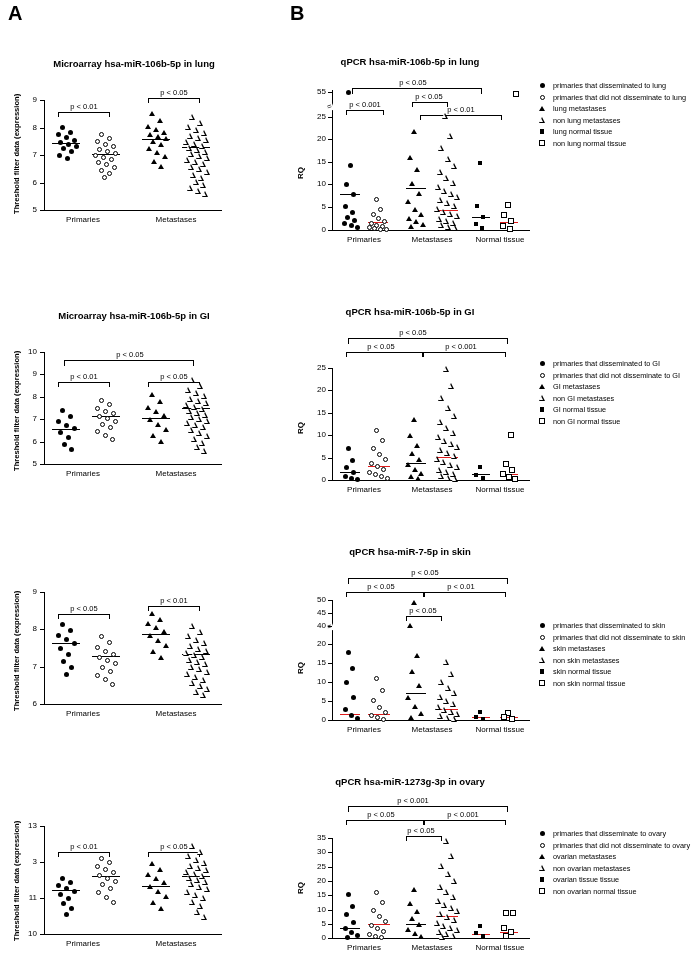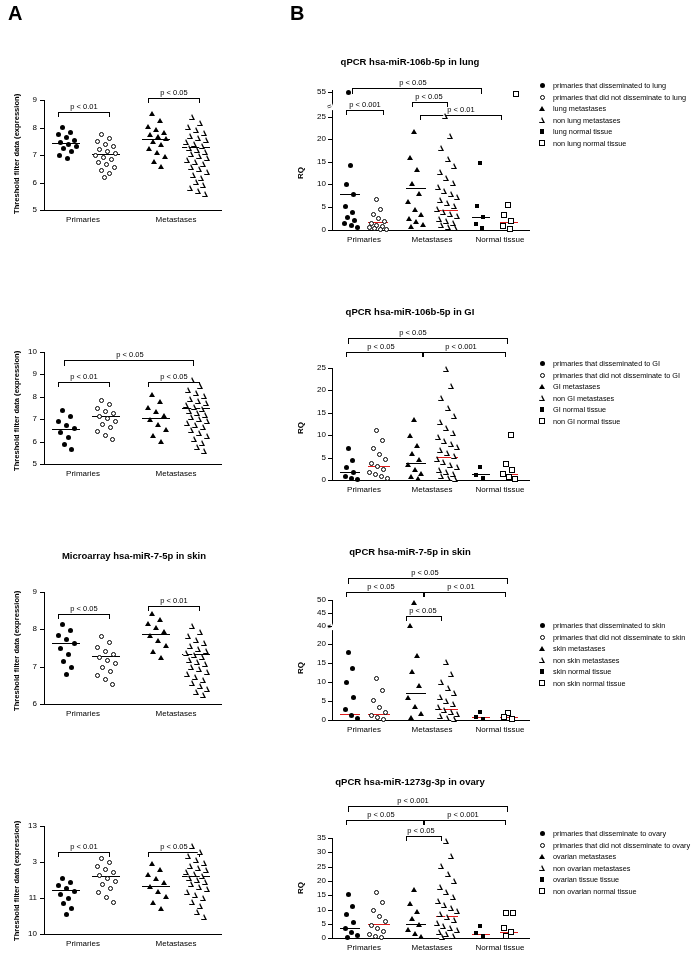--- a/index.html
+++ b/index.html
@@ -168,20 +168,21 @@
     font-size: 8px;
   }
 </style>
 </head>
 <body>
 
 <div class="panel-letter" style="left:8px; top:2px;">A</div>
 <div class="panel-letter" style="left:290px; top:2px;">B</div>
 
 <div class="chart-block" id="chart-a1" style="left:0px; top:58px; width:280px; height:190px;">
+  <div class="chart-title" style="left:0; top:0; width:268px;">Microarray hsa-miR-106b-5p in lung</div>
   <div class="plot-wrap" style="position:absolute; left:0; top:16px; width:268px; height:170px;">
     <div class="ylabel" style="left:12px; top:140px; font-size:7.6px;">Threshold filter data (expression)</div>
     <div class="axis-line" style="left:44px; top:26px; width:1px; height:110px;"></div>
     <div class="axis-line" style="left:44px; top:136px; width:178px; height:1px;"></div>
 
     <div class="tick" style="left:40px; top:26px;"></div>
     <div class="tick" style="left:40px; top:53.5px;"></div>
     <div class="tick" style="left:40px; top:81px;"></div>
     <div class="tick" style="left:40px; top:108.5px;"></div>
     <div class="tick" style="left:40px; top:136px;"></div>
@@ -431,20 +432,21 @@
     <div class="legend-row"><span class="mk pt fc"></span><span>primaries that disseminated to lung</span></div>
     <div class="legend-row"><span class="mk pt oc"></span><span>primaries that did not disseminate to lung</span></div>
     <div class="legend-row"><span class="mk pt ft"></span><span>lung metastases</span></div>
     <div class="legend-row"><span class="mk pt ot"></span><span>non lung metastases</span></div>
     <div class="legend-row"><span class="mk pt fs"></span><span>lung normal tissue</span></div>
     <div class="legend-row"><span class="mk pt os"></span><span>non lung normal tissue</span></div>
   </div>
 </div>
 
 <div class="chart-block" id="chart-a2" style="left:0px; top:310px; width:280px; height:190px;">
+  <div class="chart-title" style="left:0; top:0; width:268px;">Microarray hsa-miR-106b-5p in GI</div>
   <div class="plot-wrap" style="position:absolute; left:0; top:16px; width:268px; height:170px;">
     <div class="ylabel" style="left:12px; top:145px; font-size:7.6px;">Threshold filter data (expression)</div>
     <div class="axis-line" style="left:44px; top:26px; width:1px; height:112px;"></div>
     <div class="axis-line" style="left:44px; top:138px; width:178px; height:1px;"></div>
 
     <div class="tick" style="left:40px; top:26px;"></div>
     <div class="tick" style="left:40px; top:48.4px;"></div>
     <div class="tick" style="left:40px; top:70.8px;"></div>
     <div class="tick" style="left:40px; top:93.2px;"></div>
     <div class="tick" style="left:40px; top:115.6px;"></div>
@@ -670,21 +672,20 @@
     <div class="legend-row"><span class="mk pt fc"></span><span>primaries that disseminated to GI</span></div>
     <div class="legend-row"><span class="mk pt oc"></span><span>primaries that did not disseminate to GI</span></div>
     <div class="legend-row"><span class="mk pt ft"></span><span>GI metastases</span></div>
     <div class="legend-row"><span class="mk pt ot"></span><span>non GI metastases</span></div>
     <div class="legend-row"><span class="mk pt fs"></span><span>GI normal tissue</span></div>
     <div class="legend-row"><span class="mk pt os"></span><span>non GI normal tissue</span></div>
   </div>
 </div>
 
 <div class="chart-block" id="chart-a3" style="left:0px; top:550px; width:280px; height:190px;">
-  <div class="chart-title" style="left:0; top:0; width:268px;">Microarray hsa-miR-7-5p in skin</div>
   <div class="plot-wrap" style="position:absolute; left:0; top:16px; width:268px; height:170px;">
     <div class="ylabel" style="left:12px; top:145px; font-size:7.6px;">Threshold filter data (expression)</div>
     <div class="axis-line" style="left:44px; top:26px; width:1px; height:112px;"></div>
     <div class="axis-line" style="left:44px; top:138px; width:178px; height:1px;"></div>
 
     <div class="tick" style="left:40px; top:26px;"></div>
     <div class="tick" style="left:40px; top:63.3px;"></div>
     <div class="tick" style="left:40px; top:100.6px;"></div>
     <div class="tick" style="left:40px; top:138px;"></div>
     <div class="ytlabel" style="left:18px; top:21px; width:19px;">9</div>

